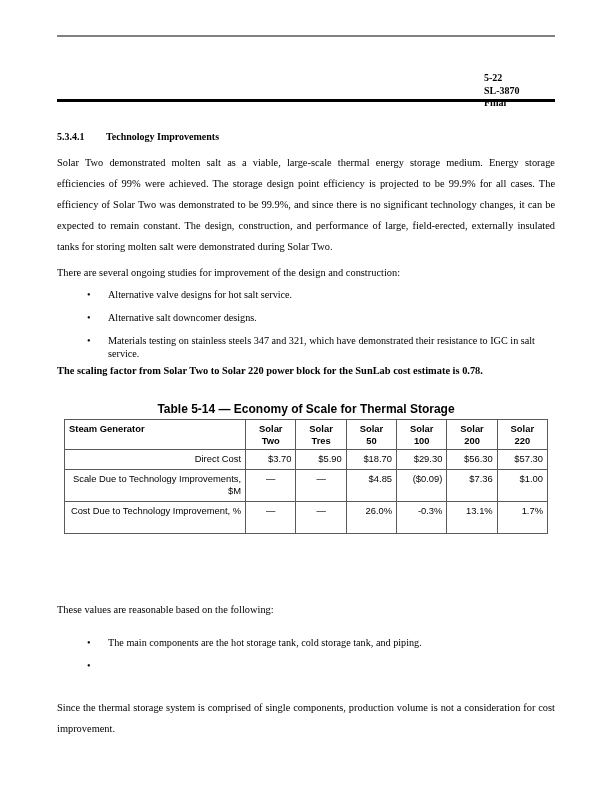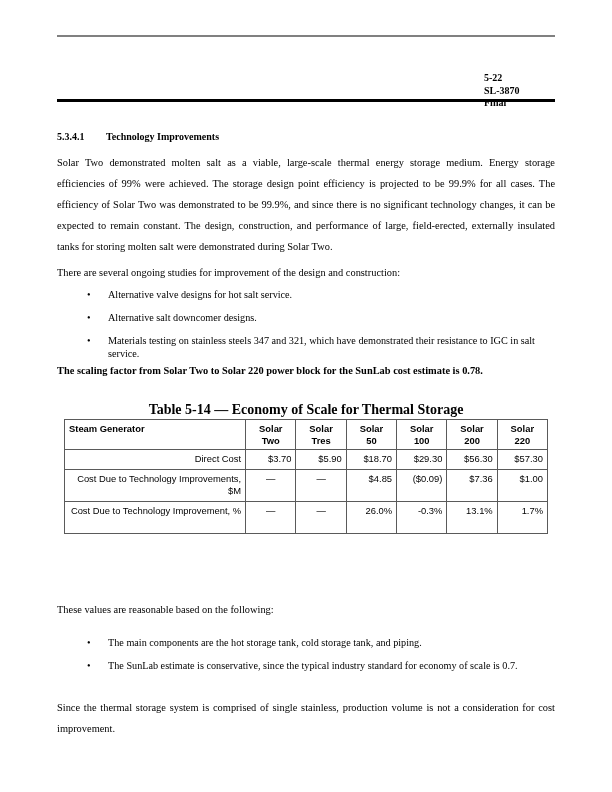--- a/index.html
+++ b/index.html
@@ -15,21 +15,21 @@
   .p2 { top: 262px; }
   .bullets { position: absolute; left: 57px; width: 498px; font-size: 10.2px; line-height: 13px; margin: 0; padding: 0; list-style: none; }
   .bullets li { position: relative; padding-left: 51px; margin-bottom: 10px; padding-right: 20px; }
   .bullets li .bullet { position: absolute; left: 30px; top: 0; }
   .b1 { top: 288px; }
   .b2 { top: 636px; }
   .p3 { top: 360px; font-weight: bold; }
   .p4 { top: 599px; }
   .p5 { top: 697px; }
   .table-title { position: absolute; left: 57px; width: 498px; top: 402px; text-align: center;
-                 font-family: Liberation Serif, serif; font-weight: bold; font-size: 14px; }
+                 font-family: Liberation Sans, sans-serif; font-weight: bold; font-size: 12px; }
   table.data { position: absolute; left: 64px; top: 419px; width: 484px; border-collapse: collapse;
                font-family: "Liberation Sans", sans-serif; font-size: 9.4px; }
   table.data th, table.data td { border: 1px solid #5a5a5a; padding: 3px 4px 3px 4px; vertical-align: top; line-height: 11.5px; }
   table.data th { font-weight: bold; text-align: center; }
   table.data th.first { text-align: left; }
   table.data td { text-align: center; }
   table.data td.first { text-align: right; }
   table.data td.num { text-align: right; padding-right: 4px; }
   table.data td.dash { text-align: center; }
   table.data tr.r1 td { height: 13px; }
@@ -93,21 +93,21 @@
     <tr class="r1">
       <td class="first">Direct Cost</td>
       <td class="num">$3.70</td>
       <td class="num">$5.90</td>
       <td class="num">$18.70</td>
       <td class="num">$29.30</td>
       <td class="num">$56.30</td>
       <td class="num">$57.30</td>
     </tr>
     <tr class="r4">
-      <td class="first">Cost Due to Technology Improvements, $M</td>
+      <td class="first">Scale Due to Technology Improvements, $M</td>
       <td class="dash">—</td>
       <td class="dash">—</td>
       <td class="num">$4.85</td>
       <td class="num">($0.09)</td>
       <td class="num">$7.36</td>
       <td class="num">$1.00</td>
     </tr>
     <tr class="r5">
       <td class="first">Cost Due to Technology Improvement, %</td>
       <td class="dash">—</td>
@@ -117,16 +117,16 @@
       <td class="num">13.1%</td>
       <td class="num">1.7%</td>
     </tr>
   </tbody>
 </table>
 
 <div class="para p4">These values are reasonable based on the following:</div>
 
 <ul class="bullets b2">
   <li><span class="bullet">•</span><span>The main components are the hot storage tank, cold storage tank, and piping.</span></li>
-  <li><span class="bullet">•</span><span>The SunLab estimate is conservative, since the typical industry standard for economy of scale is 0.7.</span></li>
+  <li><span class="bullet">•</span></li>
 </ul>
 
-<div class="para p5">Since the thermal storage system is comprised of single stainless, production volume is not a consideration for cost improvement.</div>
+<div class="para p5">Since the thermal storage system is comprised of single components, production volume is not a consideration for cost improvement.</div>
 
 </body></html>

